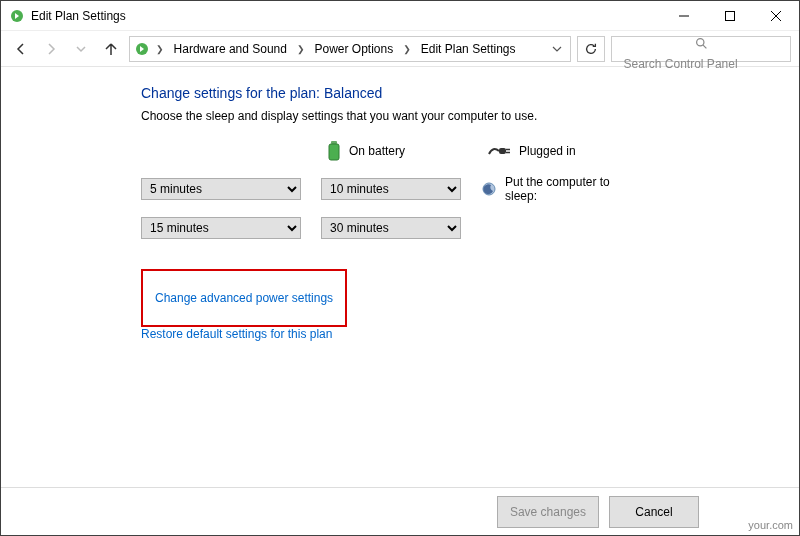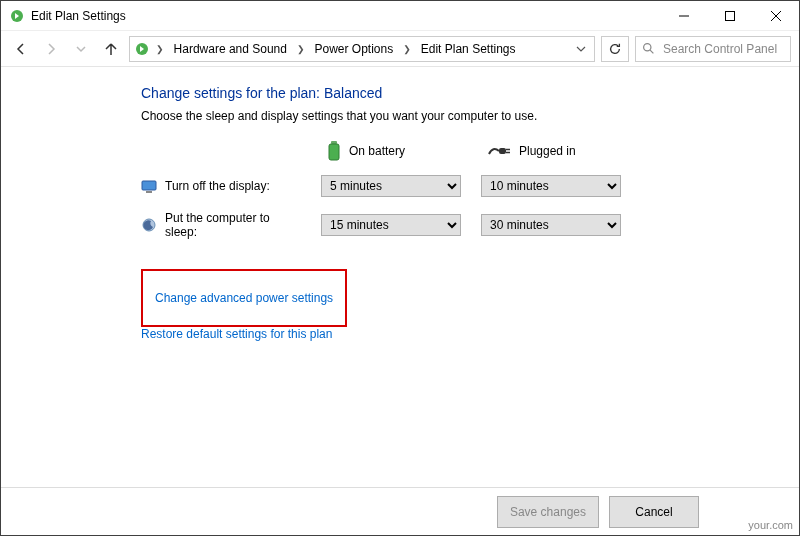--- a/index.html
+++ b/index.html
@@ -47,22 +47,22 @@
   }
   .crumb { display: flex; align-items: center; gap: 2px; padding: 2px 4px; white-space: nowrap; }
   .crumb-sep { color: #555; font-size: 9px; padding: 0 2px; }
   .addr-right { margin-left: auto; display: flex; align-items: center; }
   .addr-drop { width: 18px; height: 24px; display:flex; align-items:center; justify-content:center; color:#555; }
   .refresh-box {
     width: 28px; height: 26px; border: 1px solid var(--border-gray);
     display: flex; align-items: center; justify-content: center; color: #333;
   }
   .search {
-    width: 156px; height: 26px; border: 1px solid var(--border-gray);
-    display: flex; align-items: center; padding: 0 6px; gap: 6px; color: #888;
+    width: 180px; height: 26px; border: 1px solid var(--border-gray);
+    display: flex; align-items: center; padding: 0 6px; gap: 6px; color: #888; flex-direction: column;
   }
   .search input {
     border: none; outline: none; flex: 1; font-size: 12px; color: #000; background: transparent;
   }
   .search input::placeholder { color: #888; }
 
   
   .content { flex: 1; padding: 18px 0 0 140px; position: relative; }
   h1.heading { font-size: 14px; font-weight: normal; color: var(--heading-blue); margin: 0 0 8px; }
   .subtext { margin: 0 0 18px; }
@@ -221,29 +221,20 @@
           <svg class="svg" width="24" height="14" viewBox="0 0 24 14">
             <path d="M2 10 Q6 2 12 7" fill="none" stroke="#333" stroke-width="2"></path>
             <rect x="12" y="4" width="7" height="6" rx="2" fill="#333"></rect>
             <line x1="19" y1="5.5" x2="23" y2="5.5" stroke="#333" stroke-width="1.5"></line>
             <line x1="19" y1="8.5" x2="23" y2="8.5" stroke="#333" stroke-width="1.5"></line>
           </svg>
         </span>
         <span>Plugged in</span>
       </div>
 
-      <div class="row-label">
-        <span>
-          <svg class="svg" width="16" height="16" viewBox="0 0 16 16">
-            <rect x="1" y="3" width="14" height="9" rx="1" fill="#4a90d9" stroke="#2c5aa0"></rect>
-            <rect x="5" y="13" width="6" height="2" fill="#888"></rect>
-          </svg>
-        </span>
-        <span>Turn off the display:</span>
-      </div>
       <select class="combo">
         <option>5 minutes</option>
       </select>
       <select class="combo">
         <option>10 minutes</option>
       </select>
 
       <div class="row-label">
         <span>
           <svg class="svg" width="16" height="16" viewBox="0 0 16 16">

